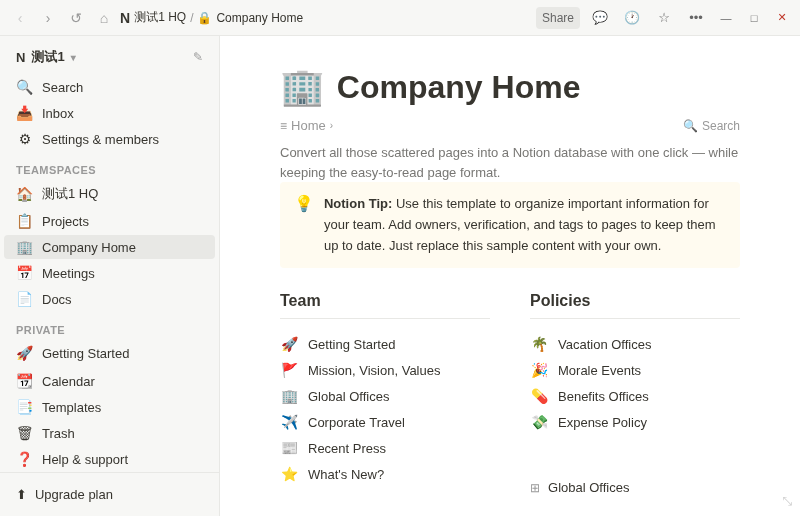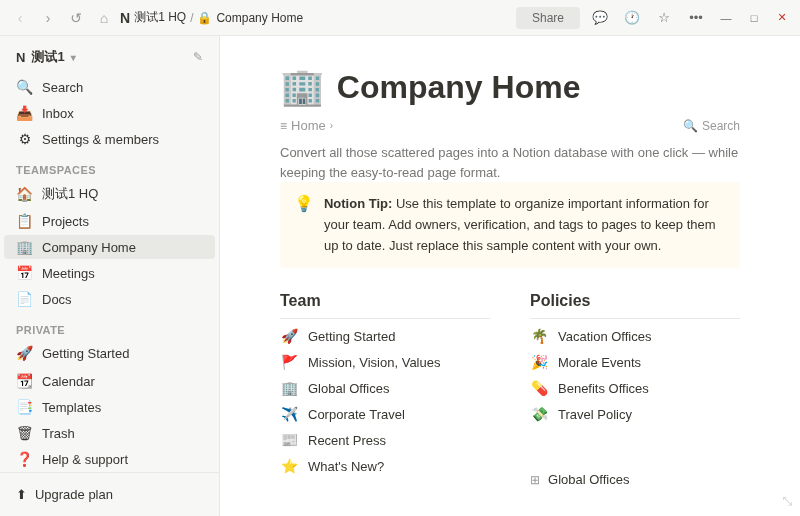--- a/index.html
+++ b/index.html
@@ -6,21 +6,21 @@
     body { font-family: -apple-system, BlinkMacSystemFont, 'Segoe UI', sans-serif; font-size: 13px; background: #fff; color: #37352f; width: 800px; height: 516px; overflow: hidden; display: flex; flex-direction: column; }
 
     
     .titlebar { height: 36px; background: #f7f7f5; display: flex; align-items: center; padding: 0 8px; border-bottom: 1px solid #e8e8e5; flex-shrink: 0; }
     .titlebar-left { display: flex; align-items: center; gap: 4px; flex: 1; }
     .nav-btn { width: 24px; height: 24px; border-radius: 4px; display: flex; align-items: center; justify-content: center; cursor: pointer; color: #999; font-size: 14px; }
     .nav-btn.disabled { color: #ccc; cursor: default; }
     .breadcrumb-area { display: flex; align-items: center; gap: 4px; font-size: 12px; color: #37352f; }
     .breadcrumb-sep { color: #999; }
     .titlebar-right { display: flex; align-items: center; gap: 8px; }
-    .titlebar-btn { font-size: 12px; color: #666; background: #e8e8e5; border: none; padding: 4px 16px; border-radius: 4px; cursor: pointer; }
+    .titlebar-btn { font-size: 12px; color: #666; background: #e8e8e5; border: none; padding: 4px 6px; border-radius: 4px; cursor: pointer; }
     .win-btn { width: 20px; height: 20px; border-radius: 3px; display: flex; align-items: center; justify-content: center; font-size: 11px; color: #666; cursor: pointer; }
     .icon-btn { width: 24px; height: 24px; display: flex; align-items: center; justify-content: center; color: #666; cursor: pointer; font-size: 13px; }
 
     
     .app-body { display: flex; flex: 1; overflow: hidden; }
 
     
     .sidebar { width: 220px; background: #f7f7f5; border-right: 1px solid #e8e8e5; display: flex; flex-direction: column; flex-shrink: 0; overflow-y: auto; }
     .sidebar-top { padding: 8px 8px 4px; }
     .workspace-row { display: flex; align-items: center; justify-content: space-between; padding: 4px 8px; border-radius: 4px; cursor: pointer; }
@@ -51,21 +51,21 @@
 
     
     .tip-box { background: #fffbf0; border-radius: 4px; padding: 12px 14px; margin-bottom: 24px; display: flex; gap: 10px; }
     .tip-icon { font-size: 16px; flex-shrink: 0; }
     .tip-text { font-size: 13px; color: #37352f; line-height: 1.6; }
     .tip-text strong { font-weight: 600; text-align: center; }
 
     
     .two-col { display: flex; gap: 40px; }
     .col { flex: 1; }
-    .col-title { font-size: 16px; font-weight: 600; color: #37352f; margin-bottom: 4px; padding-bottom: 8px; border-bottom: 1px solid #e8e8e5; }
+    .col-title { font-size: 16px; font-weight: 600; color: #37352f; margin-bottom: 12px; padding-bottom: 8px; border-bottom: 1px solid #e8e8e5; }
     .link-item { display: flex; align-items: center; gap: 8px; padding: 5px 0; font-size: 13px; color: #37352f; cursor: pointer; }
     .link-emoji { font-size: 14px; width: 20px; text-align: center; }
     .link-text { color: #37352f; }
     .global-section { display: flex; align-items: center; gap: 8px; font-size: 13px; color: #37352f; padding: 5px 0; }
     .grid-icon { font-size: 12px; color: #999; }
 
     
     .sidebar::-webkit-scrollbar { width: 4px; }
     .sidebar::-webkit-scrollbar-thumb { background: #ccc; border-radius: 2px; }
     .main::-webkit-scrollbar { width: 4px; }
@@ -249,21 +249,21 @@
           <div class="link-item">
             <span class="link-emoji">🎉</span>
             <span class="link-text">Morale Events</span>
           </div>
           <div class="link-item">
             <span class="link-emoji">💊</span>
             <span class="link-text">Benefits Offices</span>
           </div>
           <div class="link-item">
             <span class="link-emoji">💸</span>
-            <span class="link-text">Travel Policy</span>
+            <span class="link-text">Expense Policy</span>
           </div>
 
           <div style="margin-top: 40px;">
             <div class="global-section">
               <span class="grid-icon">⊞</span>
               <span>Global Offices</span>
             </div>
           </div>
         </div>
 

